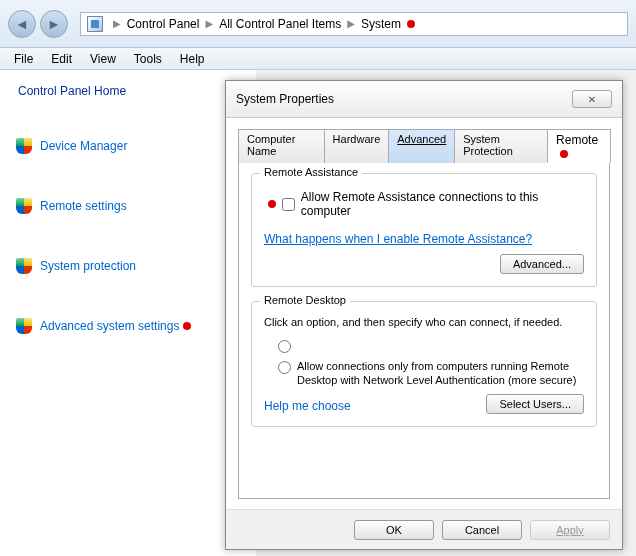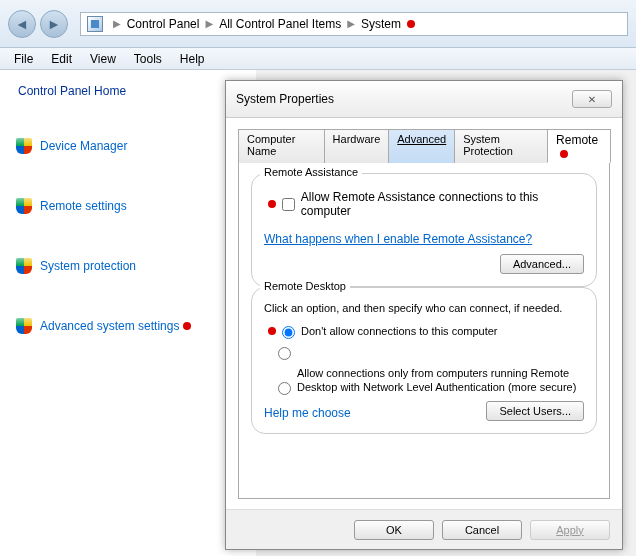--- a/index.html
+++ b/index.html
@@ -31,21 +31,21 @@
 .dlg-title { height: 37px; background: linear-gradient(#fdfdfd,#ececec); border-bottom: 1px solid #ccc; display: flex; align-items: center; padding: 0 10px; justify-content: space-between; }
 .closebtn { width: 40px; height: 18px; border: 1px solid #aaa; border-radius: 3px; background: linear-gradient(#fdfdfd,#e4e4e4); display:flex; align-items:center; justify-content:center; font-size:10px; color:#555;}
 
 .dlg-body { flex:1; padding: 10px 12px; display:flex; flex-direction:column;}
 .tabstrip { display: flex; border-bottom: 1px solid #aaa; margin-bottom: 0; }
 .tab { padding: 3px 8px; border: 1px solid #aaa; border-bottom: none; background: linear-gradient(#f8f8f8,#e8e8e8); margin-right: -1px; font-size: 11px; position:relative; top:1px; cursor:default;}
 .tab.active { background: #fff; z-index: 2; border-bottom:1px solid #fff;}
 .tab.adv { background: linear-gradient(#d8e8fa,#c4dcf4); text-decoration: underline; }
 
 .tabpage { border: 1px solid #aaa; border-top:none; padding: 10px 12px 12px; flex:1; overflow:auto;}
-.group { border: 1px solid #ccc; border-radius: 14px; padding: 10px 12px 12px; position: relative; }
+.group { border: 1px solid #ccc; border-radius: 3px; padding: 10px 12px 12px; margin-bottom: 14px; position: relative; }
 .group-title { position: absolute; top: -8px; left: 8px; background: #fff; padding: 0 4px; font-size: 11px; }
 .chkrow { display:flex; align-items:center; margin: 6px 0 10px; }
 .chkrow input { margin-right: 6px; }
 .linkblue { color: #0066cc; cursor: pointer; display:inline-block; margin-top:4px;}
 .btn { min-width: 80px; padding: 3px 12px; background: linear-gradient(#fdfdfd,#e4e4e4); border: 1px solid #999; border-radius: 3px; cursor: default; font-size:11px;}
 .btn:disabled,.btn.disabled{color:#999;border-color:#ccc;text-decoration:underline;}
 .group .right { text-align: right; margin-top: 8px;}
 .desc { margin: 4px 0 10px; font-size: 11px; }
 .radiorow { display:flex; align-items:flex-start; margin: 6px 0; }
 .radiorow input { margin-right: 6px; margin-top:2px;}
@@ -129,29 +129,24 @@
         <span class="linkblue" style="text-decoration:underline;">What happens when I enable Remote Assistance?</span>
         <div class="right">
           <button class="btn">Advanced...</button>
         </div>
       </div>
 
       <div class="group">
         <div class="group-title">Remote Desktop</div>
         <div class="desc">Click an option, and then specify who can connect, if needed.</div>
 
-        <div class="radiorow">
-          <span class="reddot" style="margin-right:6px;margin-top:3px;"></span>
-          <input type="radio" name="rd" id="rd0" checked="" style="">
-          <label for="rd0">Don't allow connections to this computer</label>
-        </div>
         <div class="radiorow" style="padding-left:14px;">
           <input type="radio" name="rd" id="rd1" style="">
         </div>
-        <div class="radiorow" style="padding-left:14px;align-items:flex-end;">
+        <div class="radiorow" style="padding-left:14px;">
           <input type="radio" name="rd" id="rd2" style="">
           <label for="rd2">Allow connections only from computers running Remote Desktop with Network Level Authentication (more secure)</label>
         </div>
 
         <div class="bottomrow">
           <span class="linkblue">Help me choose</span>
           <button class="btn">Select Users...</button>
         </div>
       </div>
 

